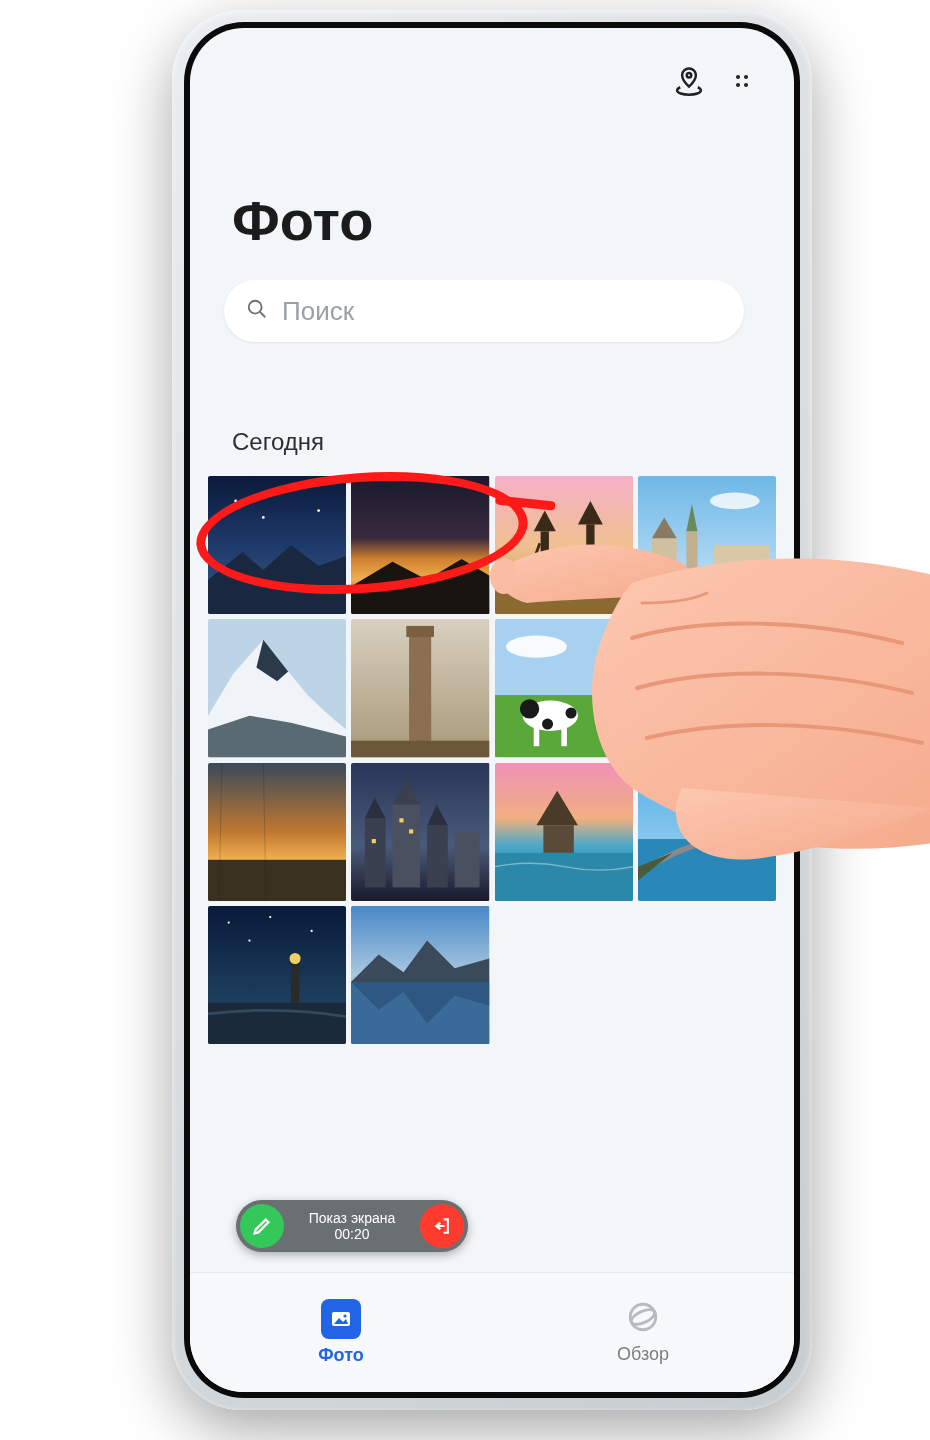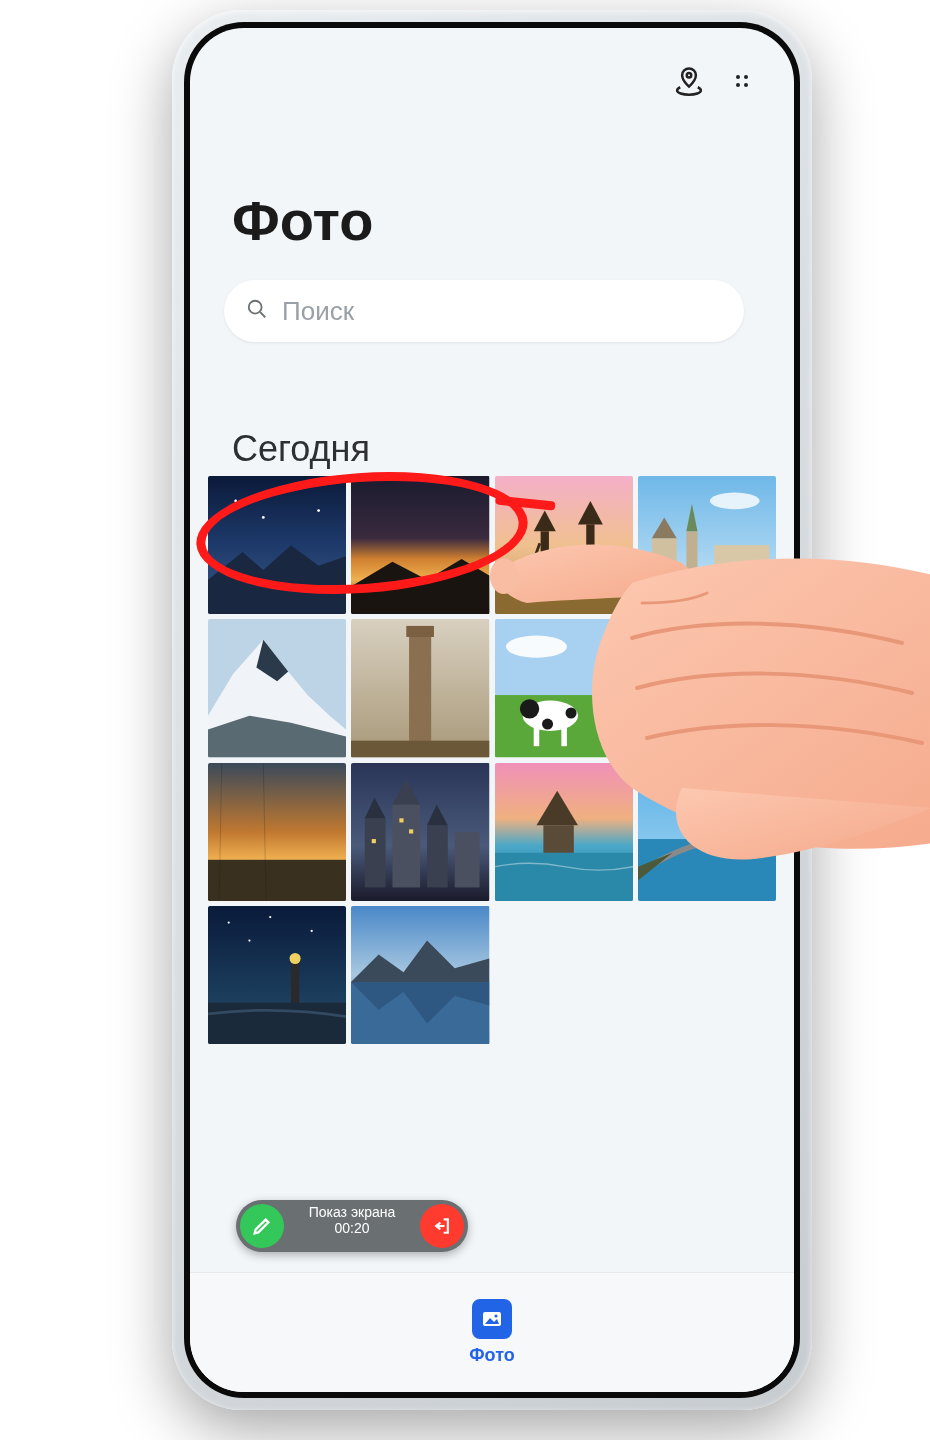--- a/index.html
+++ b/index.html
@@ -53,41 +53,41 @@
   }
   .search input {
     border: none; outline: none; font-size: 26px; color: #555;
     background: transparent; flex: 1;
   }
   .search input::placeholder { color: #9aa0a6; }
   .search svg { color: #6b7075; }
 
   .section-label {
     position: absolute; left: 42px; top: 400px;
-    font-size: 36px; color: #2d2f31; font-weight: 500;
+    font-size: 24px; color: #2d2f31; font-weight: 500;
   }
 
   .grid {
     position: absolute; left: 18px; right: 18px; top: 448px;
     display: grid; grid-template-columns: repeat(4, 1fr);
     gap: 5px;
   }
   .thumb {
     aspect-ratio: 1/1;
     width: 100%;
     border-radius: 2px;
     overflow: hidden;
   }
 
   
   .pill {
     position: absolute; left: 46px; bottom: 140px;
     height: 52px; width: 232px;
     background: #6a6f72; border-radius: 26px;
-    display: flex; align-items: flex-start;
+    display: flex; align-items: center;
     padding: 4px;
     color: #fff;
     box-shadow: 0 3px 10px rgba(0,0,0,.3);
   }
   .pill .circ {
     width: 44px; height: 44px; border-radius: 50%;
     display: flex; align-items: center; justify-content: center;
   }
   .pill .green { background: #34c759; }
   .pill .red { background: #ff3b30; margin-left: auto; }
@@ -430,20 +430,29 @@
           <div class="nav-item active">
             <div class="nav-icon-wrap">
               <svg width="24" height="24" viewBox="0 0 24 24" fill="currentColor">
                 <rect x="3" y="5" width="18" height="14" rx="2" fill="#fff"></rect>
                 <polygon points="5,17 10,11 14,15 17,12 19,17" fill="#2264e6"></polygon>
                 <circle cx="16" cy="9" r="1.6" fill="#2264e6"></circle>
               </svg>
             </div>
             <span class="lbl">Фото</span>
           </div>
+          <div class="nav-item">
+            <span>
+              <svg width="34" height="34" viewBox="0 0 24 24" fill="none" stroke="currentColor" stroke-width="2">
+                <circle cx="12" cy="12" r="9"></circle>
+                <ellipse cx="12" cy="12" rx="9" ry="4" transform="rotate(-25 12 12)"></ellipse>
+              </svg>
+            </span>
+            <span class="lbl">Обзор</span>
+          </div>
         </div>
 
       </div>
     </div>
   </div>
 
   <svg class="hand" viewBox="0 0 520 400">
     <defs>
       <linearGradient id="skin" x1="0" y1="0" x2="1" y2="1">
         <stop offset="0" stop-color="#fcc8b0"></stop>

